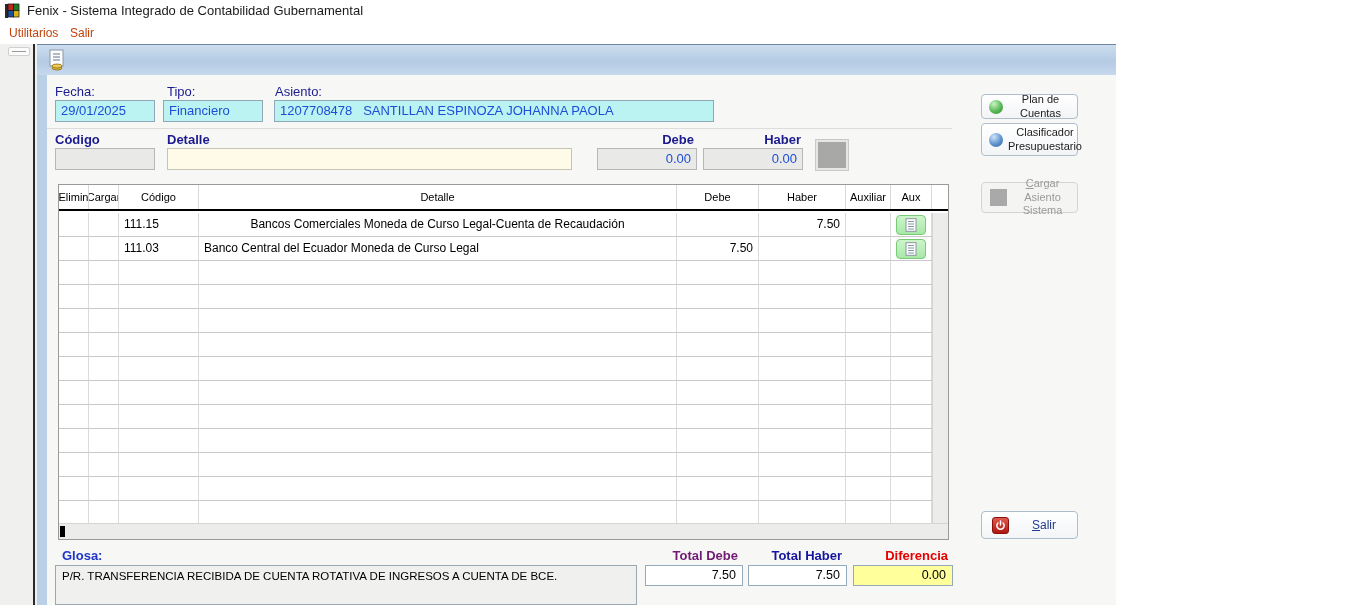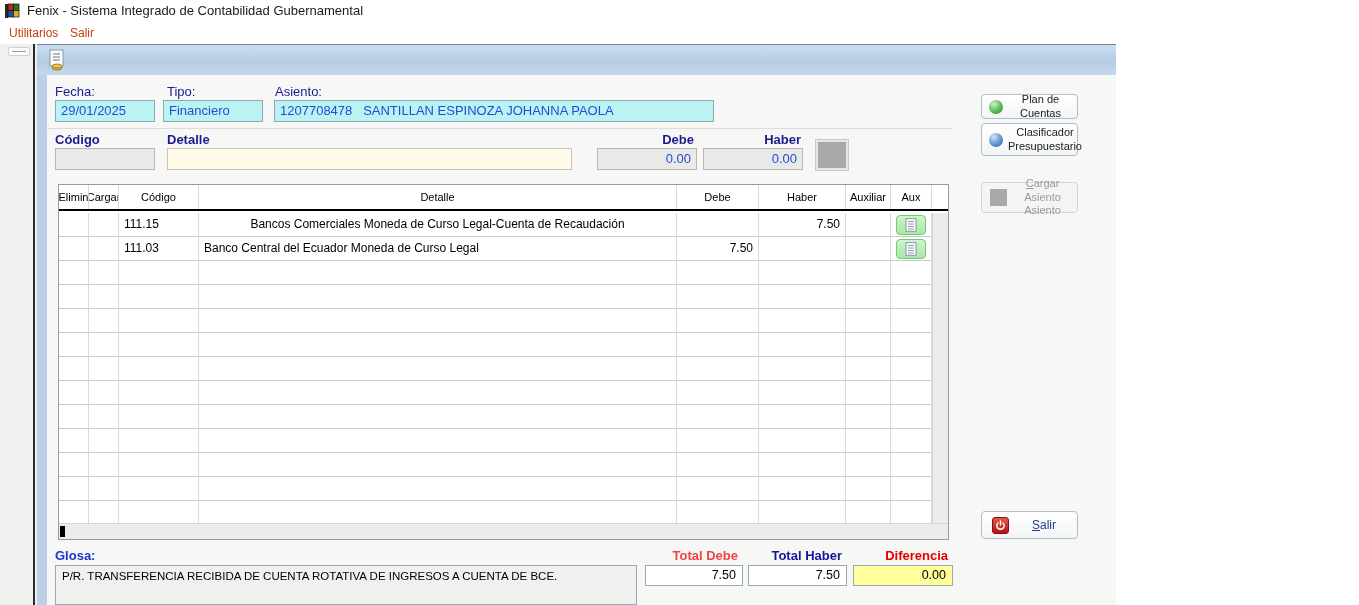--- a/index.html
+++ b/index.html
@@ -350,40 +350,40 @@
     <span class="btn-text">
       <span>Clasificador</span><br>
       <span>Presupuestario</span>
     </span>
   </div>
 
   <div class="side-btn disabled" style="top:182px; height:31px;">
     <span class="gray-sq"></span>
     <span class="btn-text">
       <span class="mnemo">Cargar Asiento</span>
-      <span>Asiento</span>
+      <span>Sistema</span>
     </span>
   </div>
 
   <div class="side-btn" style="top:511px; height:28px;">
     <span class="power-icon">
       <svg width="11" height="11" viewBox="0 0 12 12">
         <path d="M3.2 3.2 A4 4 0 1 0 8.8 3.2" fill="none" stroke="#fff" stroke-width="1.6" stroke-linecap="round"></path>
         <line x1="6" y1="1" x2="6" y2="5.5" stroke="#fff" stroke-width="1.6" stroke-linecap="round"></line>
       </svg>
     </span>
     <span class="btn-text salir-text">
       <span class="mnemo">Salir</span>
     </span>
   </div>
 
-  <div class="lbl glosa" style="left:55px; top:548px;">Glosa:</div>
+  <div class="lbl glosa" style="left:62px; top:548px;">Glosa:</div>
   <div class="glosa-box">P/R. TRANSFERENCIA RECIBIDA DE CUENTA ROTATIVA DE INGRESOS A CUENTA DE BCE.</div>
 
-  <div class="lbl bold right" style="left:645px; top:548px; width:93px; color:#ef4444;">Total Debe</div>
+  <div class="lbl bold right" style="left:645px; top:548px; width:93px; color:#701a75;">Total Debe</div>
   <div class="lbl bold right" style="left:748px; top:548px; width:94px; color:#15159e;">Total Haber</div>
   <div class="lbl bold right red" style="left:853px; top:548px; width:95px;">Diferencia</div>
 
   <div class="tot-field" style="left:645px; width:98px;">7.50</div>
   <div class="tot-field" style="left:748px; width:99px;">7.50</div>
   <div class="tot-field yellow" style="left:853px; width:100px;">0.00</div>
 
 </div>
 
 </body></html>

